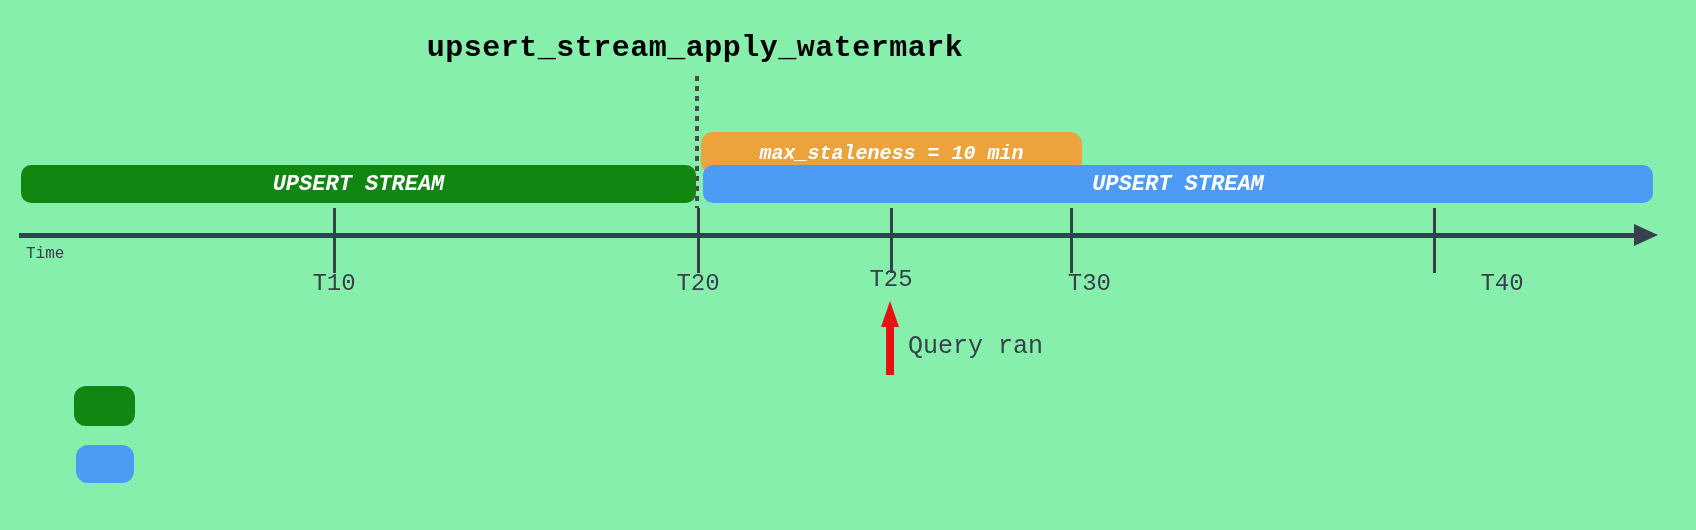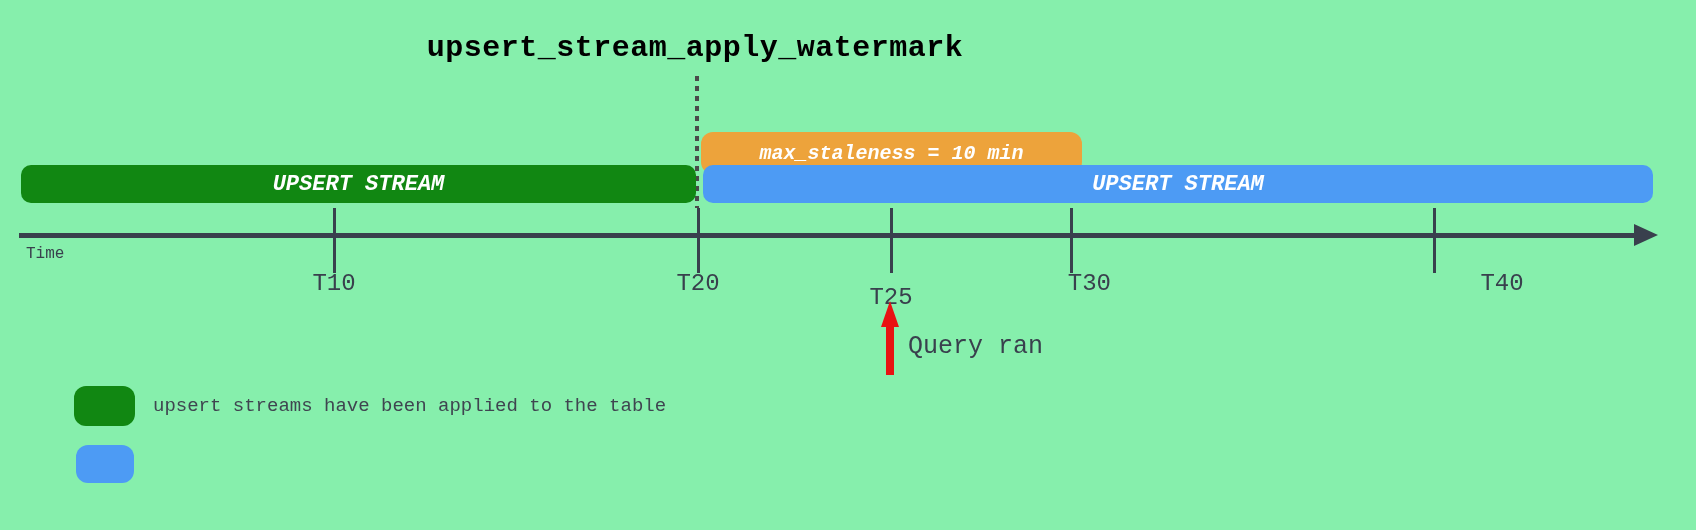--- a/index.html
+++ b/index.html
@@ -41,21 +41,21 @@
   .tick { position:absolute; top:208px; width:3px; height:65px; background:#39404D; }
   .tick-t10 { left:333px; }
   .tick-t20 { left:697px; }
   .tick-t25 { left:890px; }
   .tick-t30 { left:1070px; }
   .tick-t40 { left:1433px; }
 
   .tick-label { position:absolute; top:270px; width:80px; text-align:center; font-size:24px; color:#39404D; }
   .tick-label-t10 { left:294px; }
   .tick-label-t20 { left:658px; }
-  .tick-label-t25 { left:851px; top:284px; }
+  .tick-label-t25 { left:851px; top:266px; }
   .tick-label-t30 { left:1031px;text-align:right; }
   .tick-label-t40 { left:1462px; }
 
   
   .query-arrow-head {
     position:absolute; left:881px; top:301px; width:0; height:0;
     border-left:9px solid transparent; border-right:9px solid transparent;
     border-bottom:26px solid #E81212;
   }
   .query-arrow-shaft { position:absolute; left:886px; top:326px; width:8px; height:49px; background:#E81212; }
@@ -104,17 +104,16 @@
   <div class="tick-label tick-label-t20">T20</div>
   <div class="tick-label tick-label-t25">T25</div>
   <div class="tick-label tick-label-t30">T30</div>
   <div class="tick-label tick-label-t40">T40</div>
 
   <div class="query-arrow-head"></div>
   <div class="query-arrow-shaft"></div>
   <div class="query-label">Query ran</div>
 
   <div class="legend-swatch legend-swatch-green"></div>
-  <div class="legend-label legend-label-1">upsert streams have been applied to the table</div>
 
   <div class="legend-swatch legend-swatch-blue"></div>
 
 </div>
 
 </body></html>

